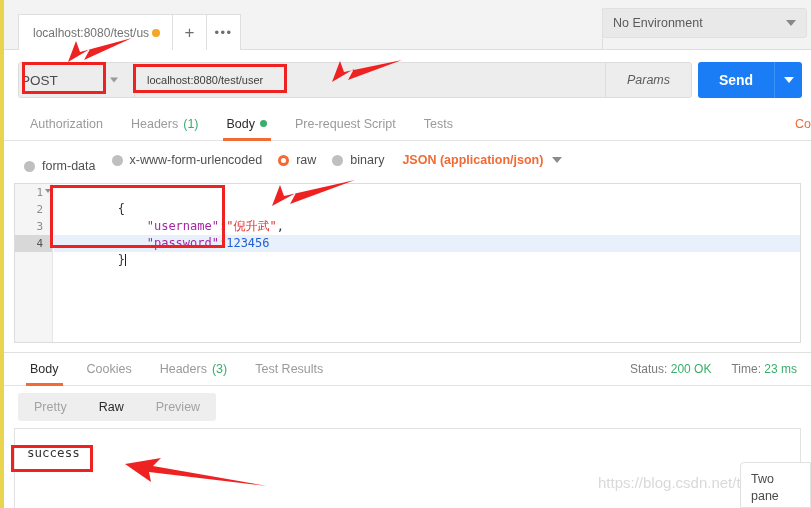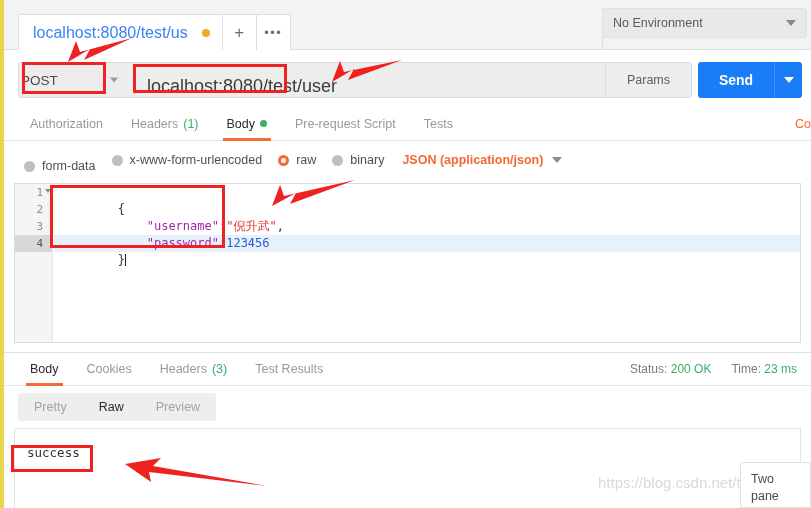--- a/index.html
+++ b/index.html
@@ -28,26 +28,26 @@
     position: absolute; left: 4px; top: 0;
     width: 807px; height: 50px;
     background: #f3f3f3;
     border-bottom: 1px solid #dedede;
   }
   .tabbar-left {
     position: absolute; left: 14px; top: 14px;
     display: flex; align-items: stretch; height: 36px;
   }
   .req-tab {
-    display: flex; align-items: center; gap: 14px;
+    display: flex; align-items: center; gap: 3px;
     height: 36px; padding: 0 12px 0 14px;
     background: #ffffff;
     border: 1px solid #dedede;
     border-bottom: none;
-    font-size: 16px; color: #3b82f6;
+    font-size: 12px; color: #737373;
     white-space: nowrap;
   }
   .unsaved-dot {
     width: 8px; height: 8px; border-radius: 50%;
     background: #f5a623;
     display: inline-block;
   }
   .tab-plus, .tab-more {
     display: flex; align-items: center; justify-content: center;
     width: 34px; height: 36px;
@@ -113,30 +113,30 @@
     position: absolute; right: 16px; top: 50%;
     transform: translateY(-50%);
     width: 0; height: 0;
     border-left: 4px solid transparent;
     border-right: 4px solid transparent;
     border-top: 5px solid #9a9a9a;
   }
   .url-input {
     flex: 1; height: 100%;
     background: #ededed;
-    display: flex; align-items: flex-end;
+    display: flex; align-items: center;
     padding-left: 12px;
-    font-size: 18px; color: #3c3c3c;
+    font-size: 11px; color: #3c3c3c;
   }
   .params-btn {
     width: 86px; height: 100%;
     background: #ededed;
     border-left: 1px solid #dcdcdc;
     display: flex; align-items: center; justify-content: center;
-    font-size: 12.5px; color: #5d5d5d;
+    font-size: 12.5px; color: #5d5d5d; font-style: italic;
   }
   .send-group {
     position: absolute; left: 694px; top: 12px;
     height: 36px; display: flex;
   }
   .send-btn {
     width: 76px; height: 36px;
     background: #1a7df5;
     color: #fff; font-size: 14px; font-weight: bold;
     display: flex; align-items: center; justify-content: center;

